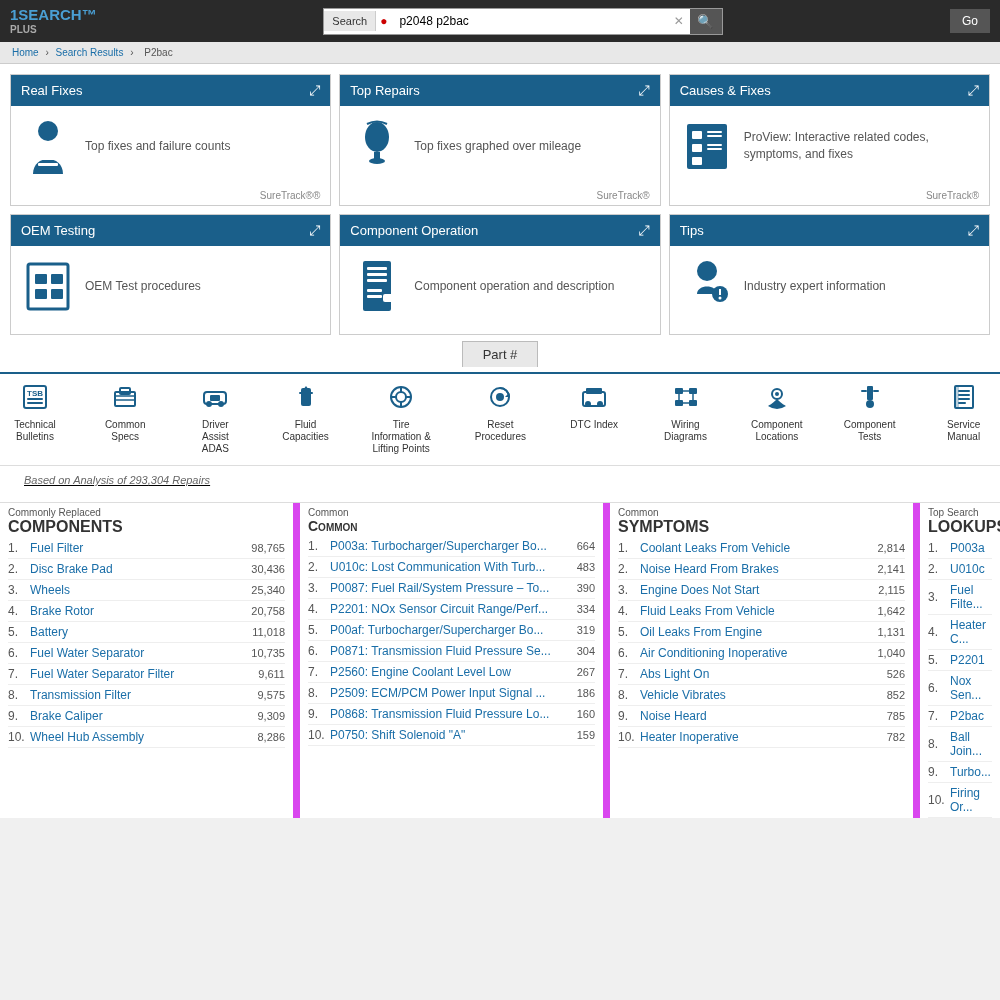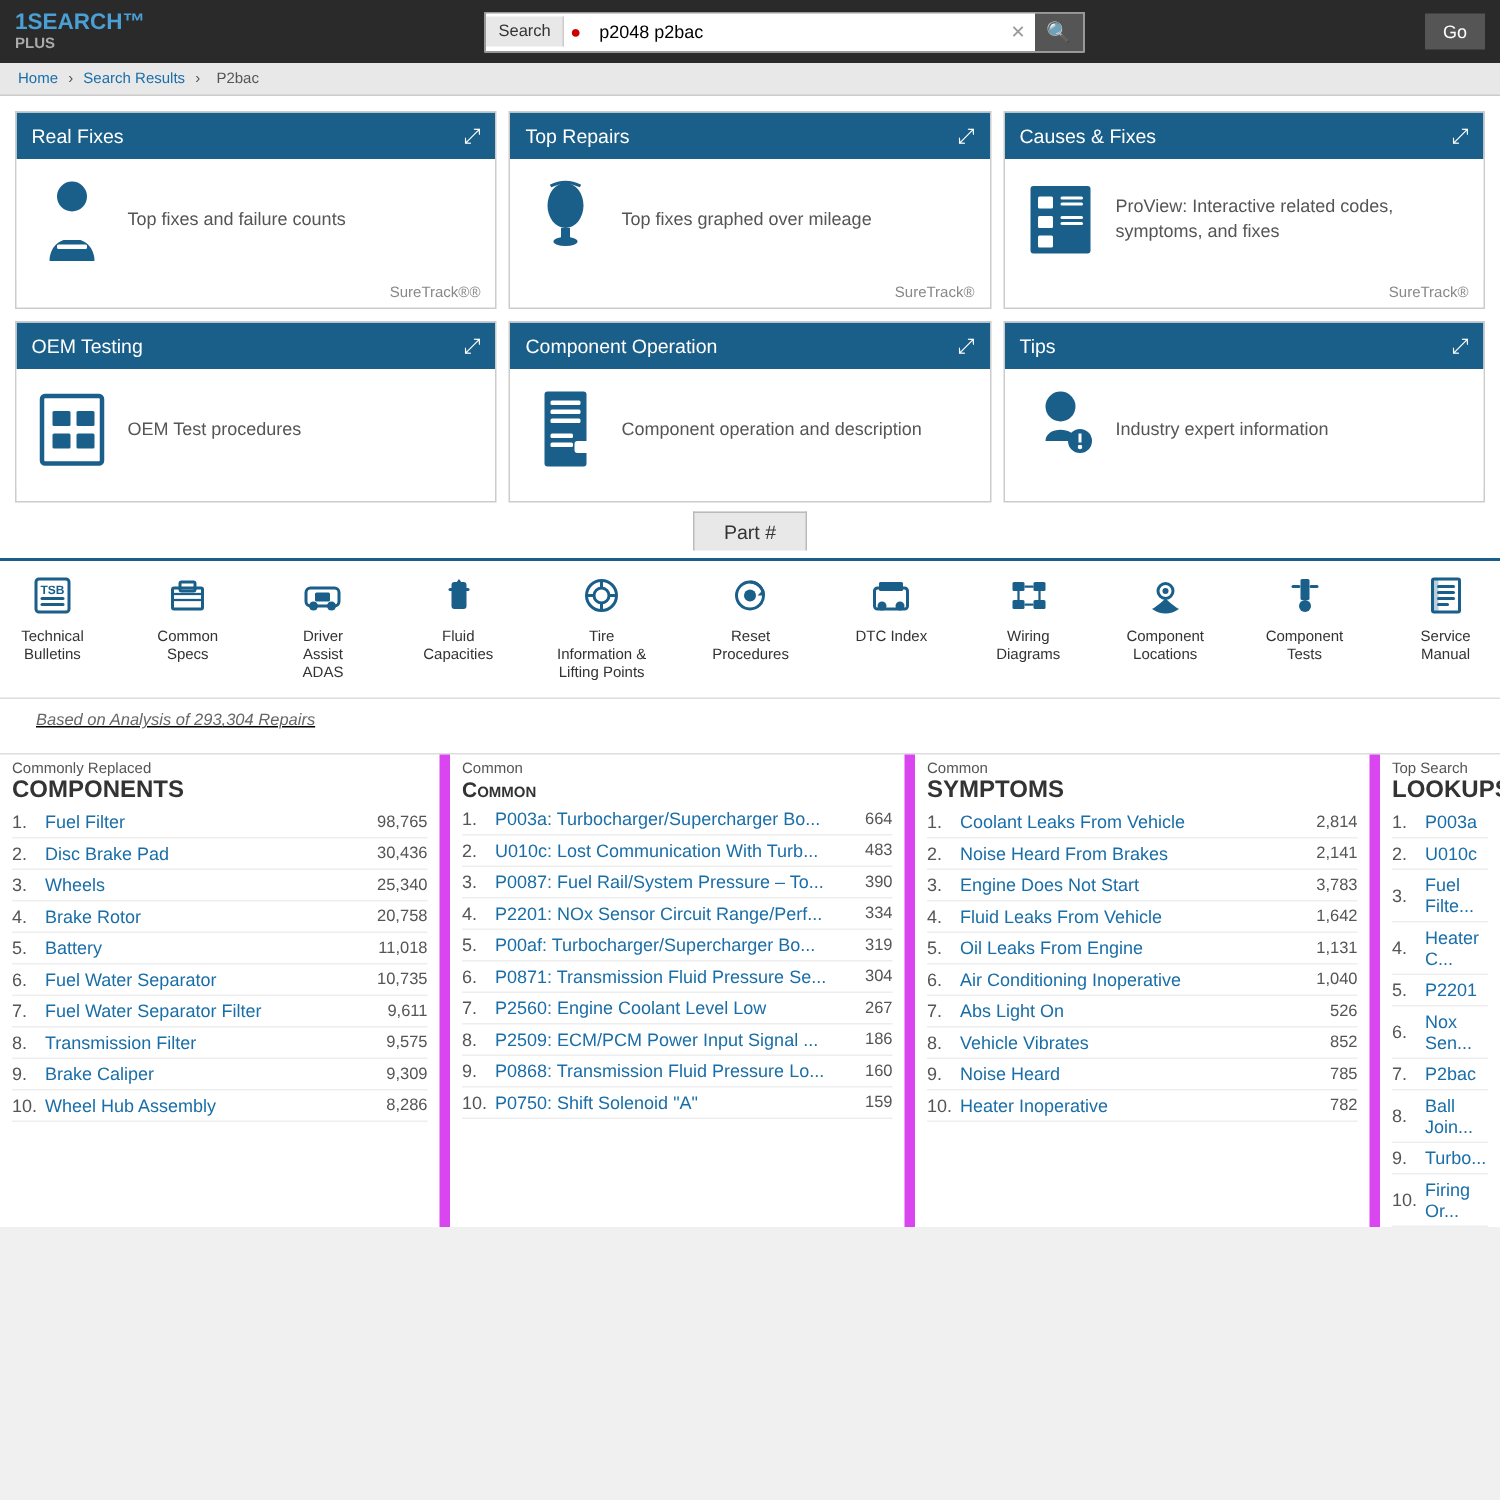--- a/index.html
+++ b/index.html
@@ -490,21 +490,21 @@
       <span class="count">2,814</span>
         </li>
         <li>
           <span class="rank">2.</span>
       <a href="#">Noise Heard From Brakes</a>
       <span class="count">2,141</span>
         </li>
         <li>
           <span class="rank">3.</span>
       <a href="#">Engine Does Not Start</a>
-      <span class="count">3,783</span>
+      <span class="count">2,115</span>
         </li>
         <li>
           <span class="rank">4.</span>
       <a href="#">Fluid Leaks From Vehicle</a>
       <span class="count">1,642</span>
         </li>
         <li>
           <span class="rank">5.</span>
       <a href="#">Oil Leaks From Engine</a>
       <span class="count">1,131</span>

